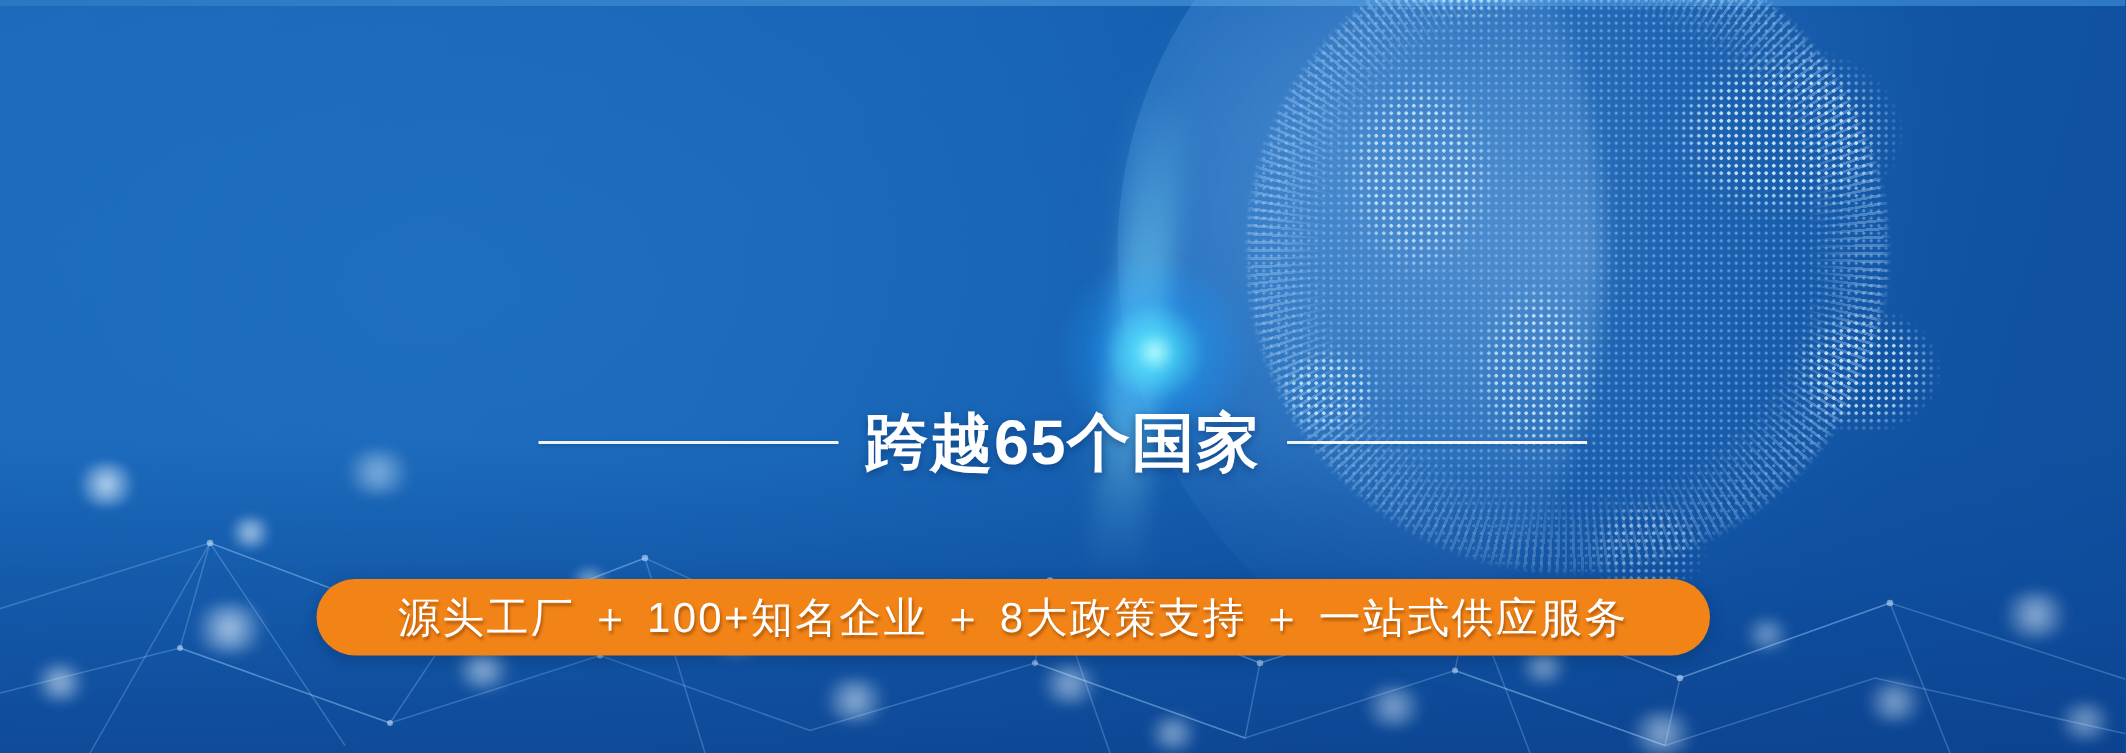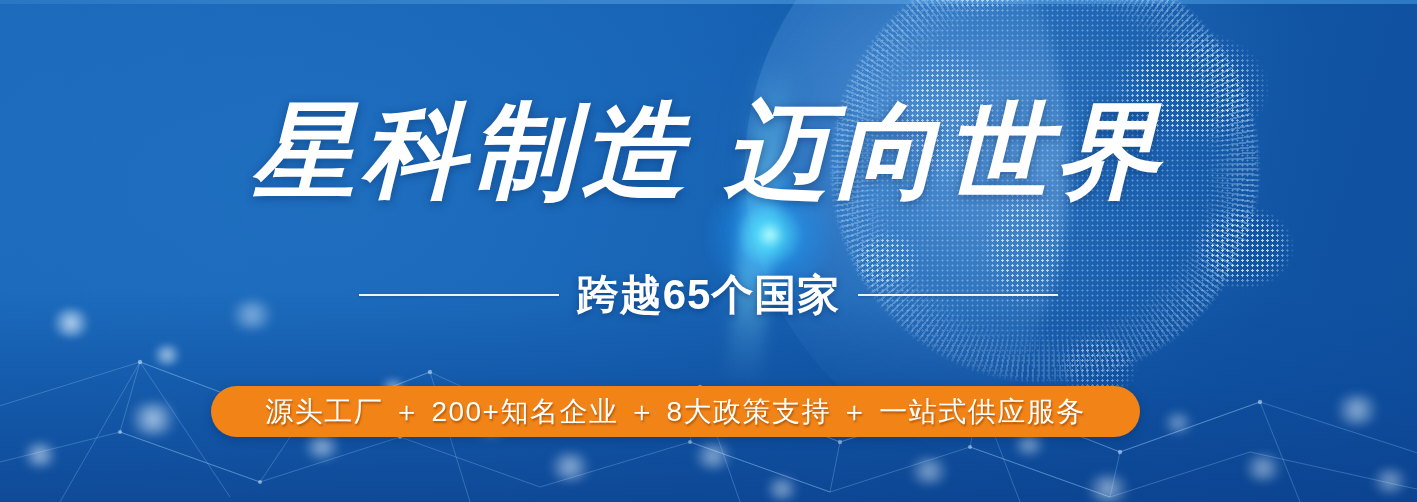--- a/index.html
+++ b/index.html
@@ -273,28 +273,25 @@
     <div class="bokeh" style="left:1010px;top:140px; width:38px; height:24px; background:radial-gradient(circle,rgba(230,244,255,.55),rgba(230,244,255,0) 72%); filter:blur(4px);"></div>
     <div class="bokeh" style="left:1082px;top:182px; width:52px; height:30px; background:radial-gradient(circle,rgba(236,248,255,.58),rgba(236,248,255,0) 72%); filter:blur(4px);"></div>
     <div class="bokeh" style="left:1160px;top:120px; width:36px; height:22px; background:radial-gradient(circle,rgba(226,242,255,.50),rgba(226,242,255,0) 72%); filter:blur(4px);"></div>
     <div class="bokeh" style="left:1240px;top:162px; width:46px; height:28px; background:radial-gradient(circle,rgba(232,246,255,.55),rgba(232,246,255,0) 72%); filter:blur(4px);"></div>
     <div class="bokeh" style="left:1330px;top:102px; width:54px; height:32px; background:radial-gradient(circle,rgba(236,248,255,.60),rgba(236,248,255,0) 70%); filter:blur(4px);"></div>
     <div class="bokeh" style="left:1368px;top:176px; width:44px; height:26px; background:radial-gradient(circle,rgba(230,244,255,.52),rgba(230,244,255,0) 72%); filter:blur(4px);"></div>
   </div>
 
   <div class="content">
 
-    <div class="headline">
-      <span>星科制造</span><span class="gap"></span><span>迈向世界</span>
-    </div>
 
     <div class="sub-row">
       <span class="rule"></span>
       <span class="subtitle">跨越65个国家</span>
       <span class="rule"></span>
     </div>
 
     <div class="pill">
-      <span class="pill-text">源头工厂 ＋ 200+知名企业 ＋ 8大政策支持 ＋ 一站式供应服务</span>
+      <span class="pill-text">源头工厂 ＋ 100+知名企业 ＋ 8大政策支持 ＋ 一站式供应服务</span>
     </div>
 
   </div>
 </div>
 
 </body></html>

